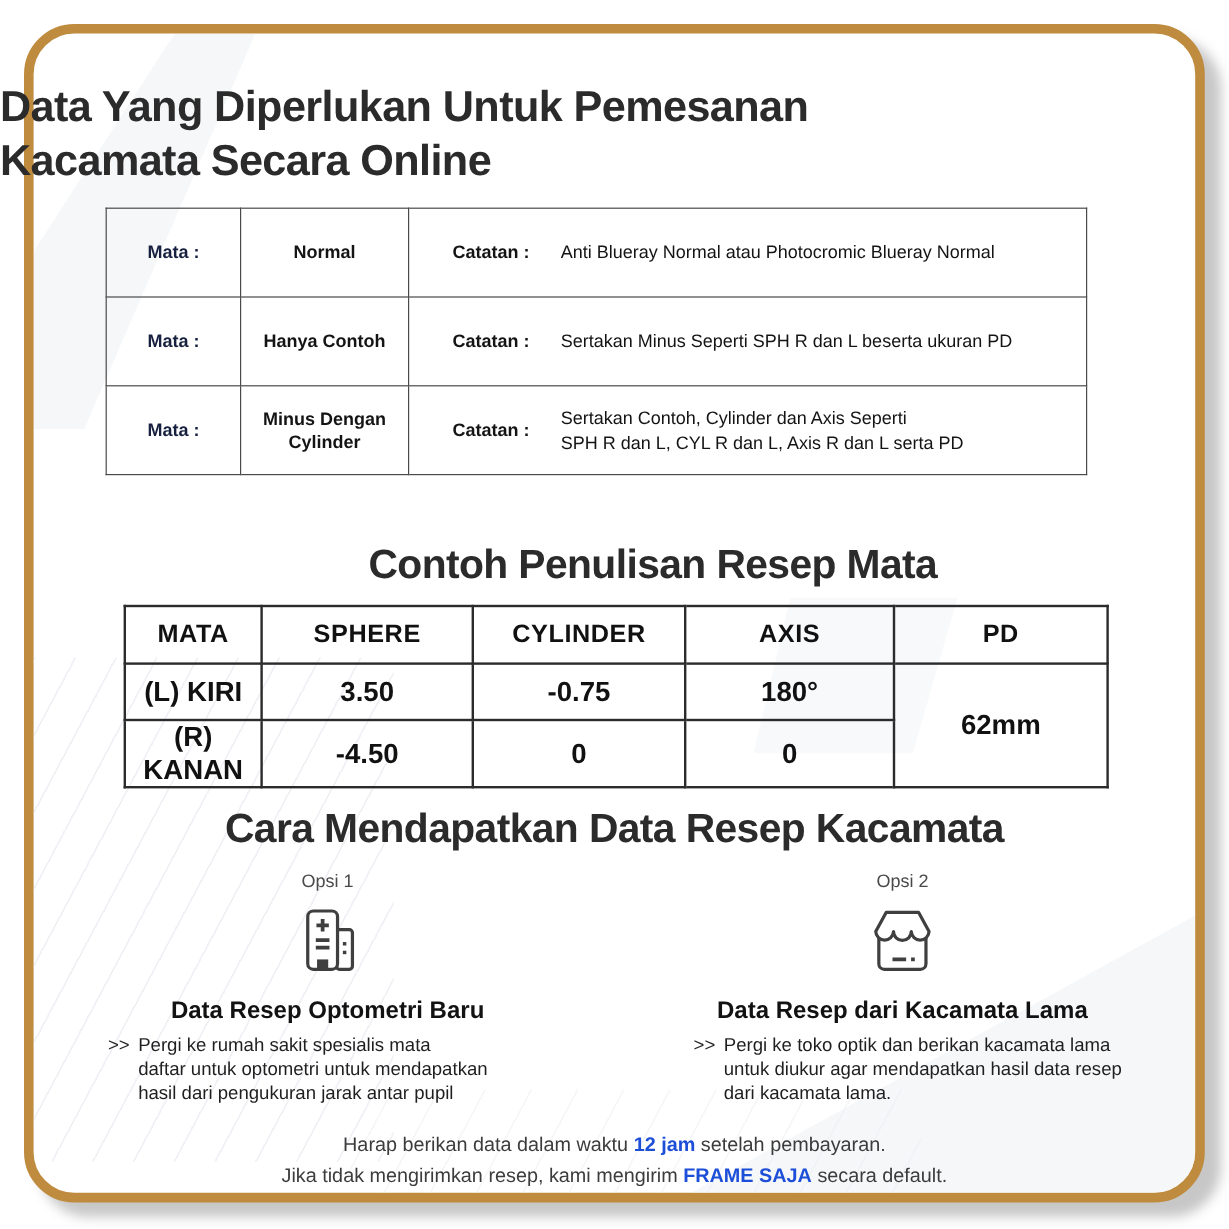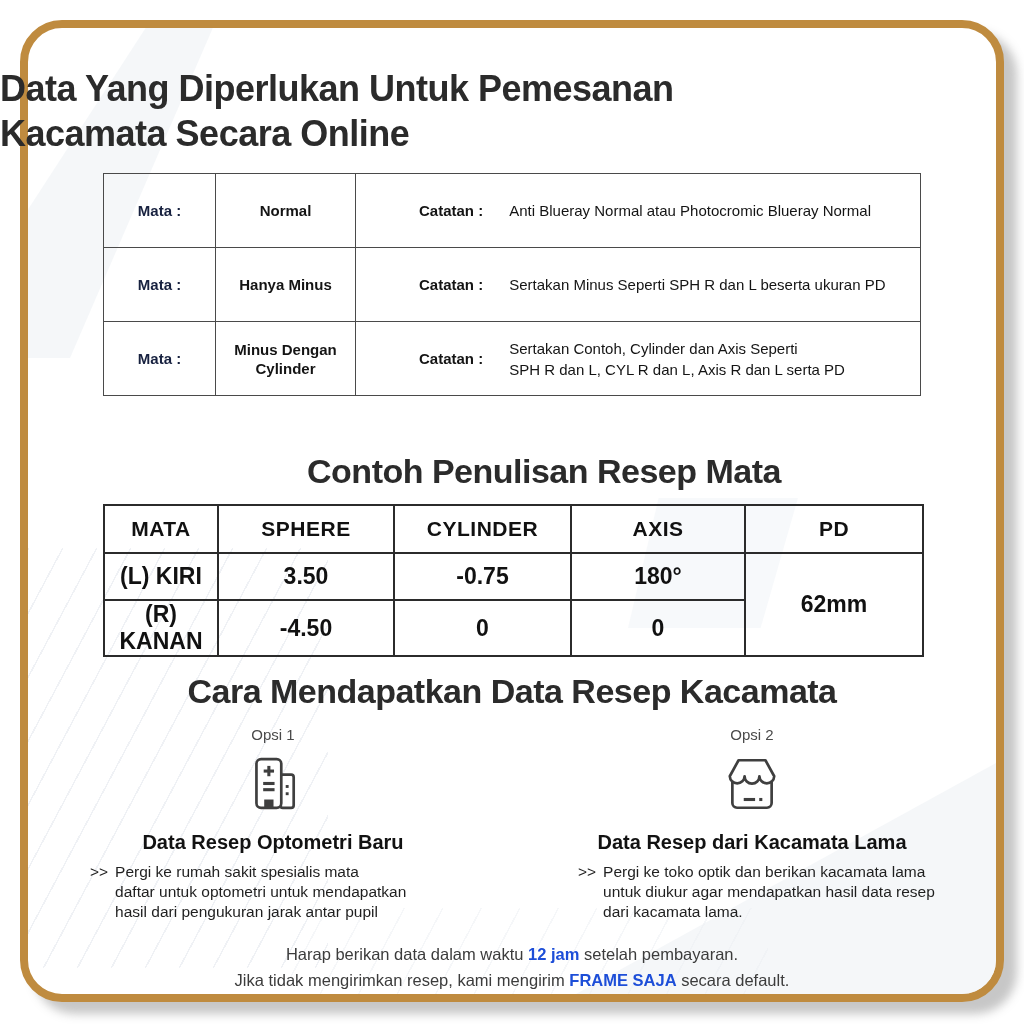--- a/index.html
+++ b/index.html
@@ -26,27 +26,27 @@
   .deco-lines-footer { position:absolute; left:260px; top:880px; width:480px; height:110px; opacity:.5;
     background:repeating-linear-gradient(118deg, #eceff3 0 1.5px, transparent 1.5px 34px); }
 
   
   .content { position:absolute; inset:0; z-index:2; }
 
   .main-title { position:absolute; top:66px; left:0; width:100%; text-align:left;
     font-size:36px; font-weight:bold; color:#2b2b2b; letter-spacing:-0.5px; line-height:45px; }
 
   
-  table.req-table { position:absolute; left:103px; top:173px; width:818px;
+  table.req-table { position:absolute; left:88px; top:173px; width:818px;
     border-collapse:collapse; table-layout:fixed; }
   table.req-table td { border:1.5px solid #4a4a4a; height:74px; vertical-align:middle; background:transparent; }
   td.cell-mata { background:#a9daf2; text-align:center; font-weight:bold; font-size:15px; color:#17213f; }
   td.cell-type { text-align:center; font-weight:bold; font-size:15px; color:#141414; padding:0 10px; line-height:19px; }
   td.cell-note { padding-left:36px; }
-  .note-wrap { display:flex; align-items:center; gap:26px;margin-left:27px; }
+  .note-wrap { display:flex; align-items:center; gap:26px; }
   .note-label { font-weight:bold; font-size:15px; color:#141414; white-space:nowrap; }
   .note-text { font-weight:normal; font-size:15px; color:#141414; white-space:pre-line; line-height:21px; }
 
   .section-title { position:absolute; left:0; width:100%; text-align:center;
     font-size:34px; font-weight:bold; color:#2b2b2b; letter-spacing:-0.5px; }
   .title-resep { top:452px;margin-left:32px; }
   .title-cara  { top:672px; }
 
   
   table.rx-table { position:absolute; left:103px; top:504px; width:819px;
@@ -113,21 +113,21 @@
           <td class="cell-type">Normal</td>
           <td class="cell-note">
             <div class="note-wrap">
               <span class="note-label">Catatan :</span>
               <span class="note-text">Anti Blueray Normal atau Photocromic Blueray Normal</span>
             </div>
           </td>
         </tr>
         <tr>
           <td class="cell-mata">Mata :</td>
-          <td class="cell-type">Hanya Minus</td>
+          <td class="cell-type">Hanya Contoh</td>
           <td class="cell-note">
             <div class="note-wrap">
               <span class="note-label">Catatan :</span>
               <span class="note-text">Sertakan Minus Seperti SPH R dan L beserta ukuran PD</span>
             </div>
           </td>
         </tr>
         <tr>
           <td class="cell-mata">Mata :</td>
           <td class="cell-type">Minus Dengan Cylinder</td>

